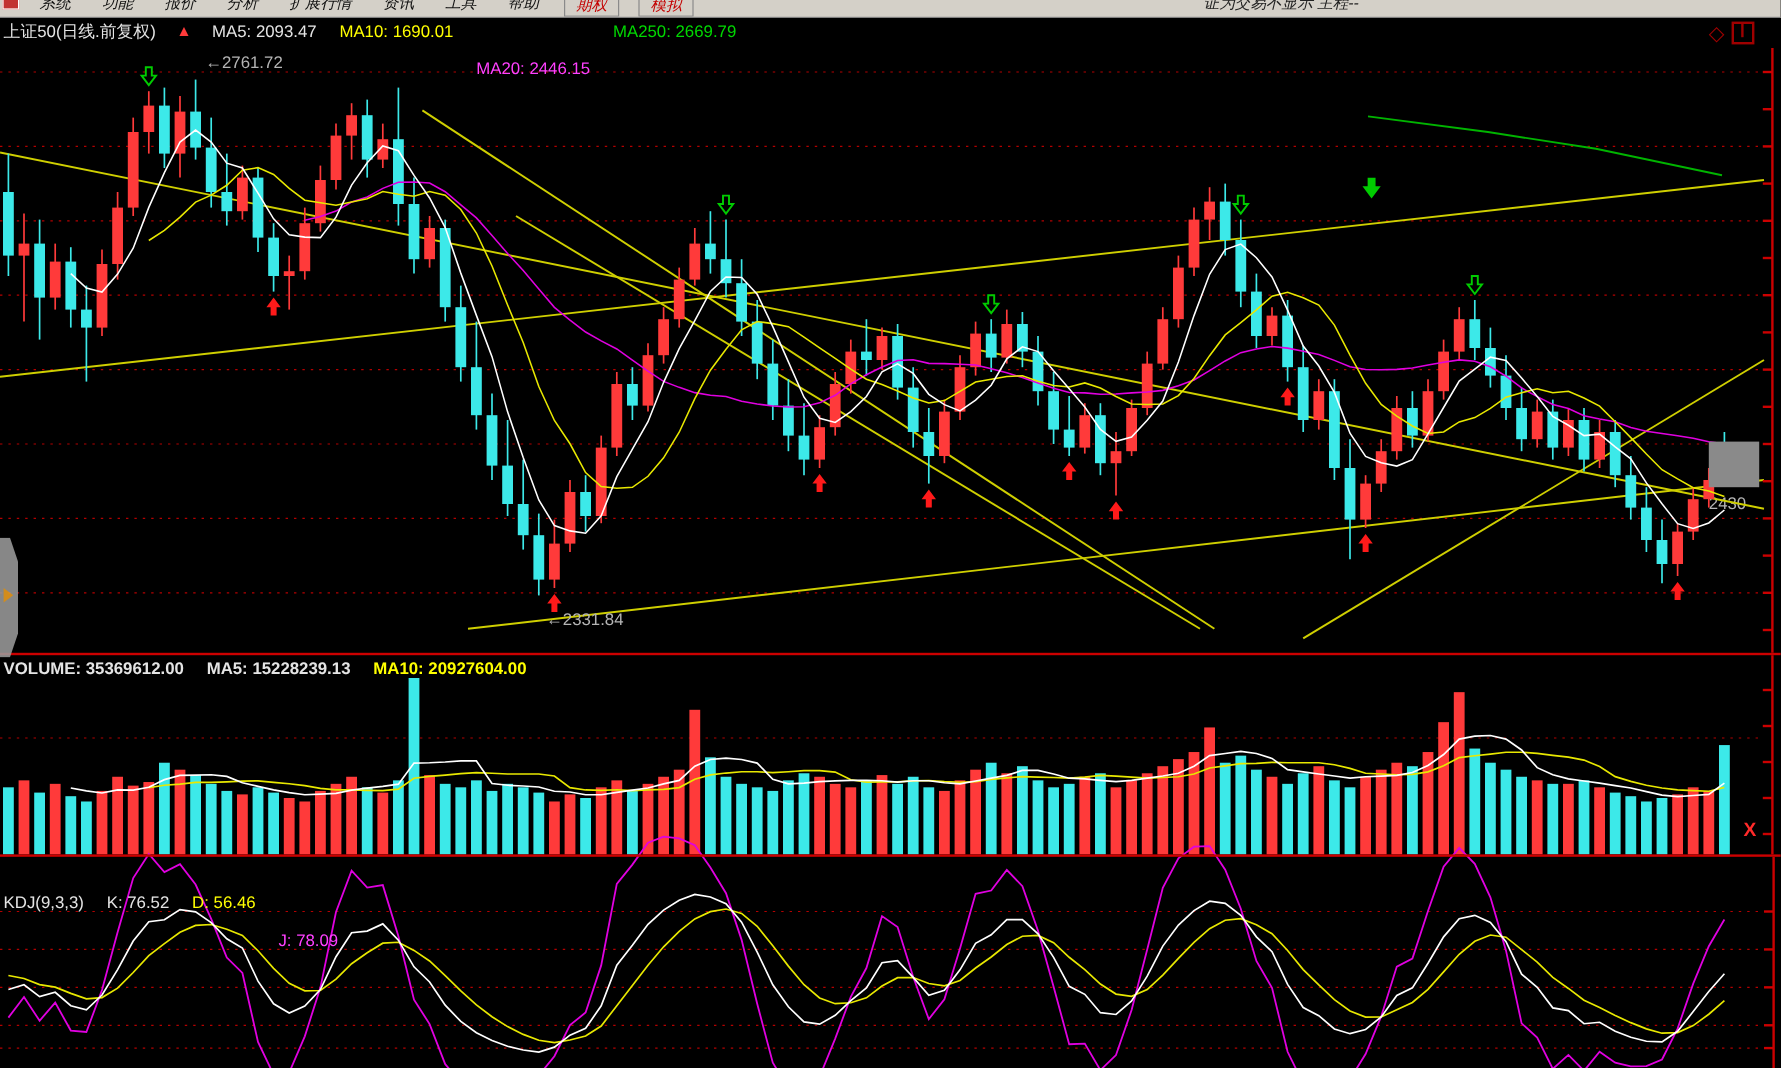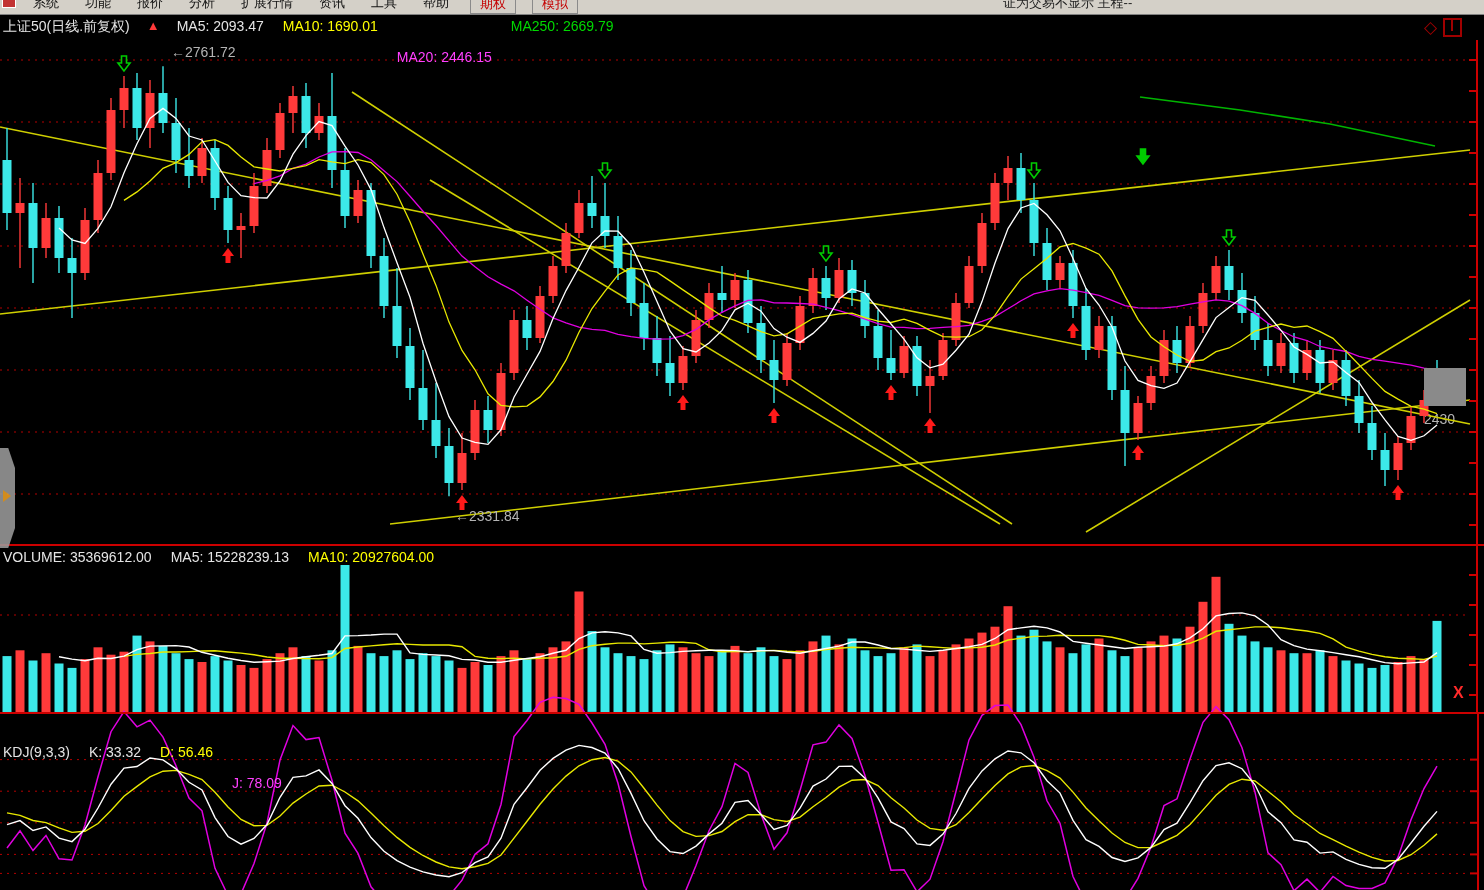--- a/index.html
+++ b/index.html
@@ -1,20 +1,20 @@
 <!DOCTYPE html>
 <html style="--c-up: #ff3a3a; --c-grid: #b40000; --text-white: #e4e4e4; --text-yellow: #ffff00; --text-magenta: #ff40ff; --text-green: #00d800;"><head>
 <meta charset="utf-8">
 <style>
   html,body{margin:0;padding:0;background:#000;}
   body{width:1484px;height:890px;position:relative;overflow:hidden;
        font-family:"Liberation Sans",sans-serif;}
   
   #menubar{position:absolute;left:0;top:0;width:1484px;height:14px;
-           background:#d4d0c8;border-bottom:1px solid #808080;overflow:hidden;z-index:10;}
+           background:#d4d0c8;border-bottom:1px solid #808080;overflow:hidden;z-index:10;font-style:italic;}
   #menubar .strip{display:flex;align-items:flex-start;margin-top:-7px;line-height:19px;
                   font-size:13px;color:#111;white-space:nowrap;}
   .menu-item{margin:0 13px;cursor:default;}
   .hot-item{color:#c40000;border:1px solid #8a8a8a;padding:0 9px;margin:0 8px;background:#d4d0c8;}
   #menu-right{position:absolute;left:1003px;top:-7px;line-height:19px;font-size:13px;color:#222;}
   #app-icon{width:12px;height:12px;background:#c23232;border:1px solid #fff;
             margin:1px 4px 0 2px;flex:0 0 auto;}
   
   .hdr{position:absolute;display:flex;gap:19px;white-space:nowrap;font-size:14px;z-index:5;}
   .tw{color:var(--text-white);} .ty{color:var(--text-yellow);}
@@ -484,26 +484,26 @@
 
 <div id="corner-icons">
   <span id="diamond">◇</span>
   <span id="winicon"></span>
 </div>
 
 <div id="left-handle">
   <span class="tri"></span>
 </div>
 
-<div class="hdr" style="left:3px;top:549px;">
+<div class="hdr" style="left:3px;top:549px;font-weight:bold;">
   <span class="tw">VOLUME: 35369612.00</span>
   <span class="tw">MA5: 15228239.13</span>
   <span class="ty">MA10: 20927604.00</span>
 </div>
 
 <span id="vol-close">X</span>
 
 <div class="hdr" style="left:3px;top:744px;">
   <span class="tw">KDJ(9,3,3)</span>
-  <span class="tw">K: 33.32</span>
+  <span class="tw">K: 76.52</span>
   <span class="ty">D: 56.46</span>
   <span class="tm">J: 78.09</span>
 </div>
 
 </body></html>

